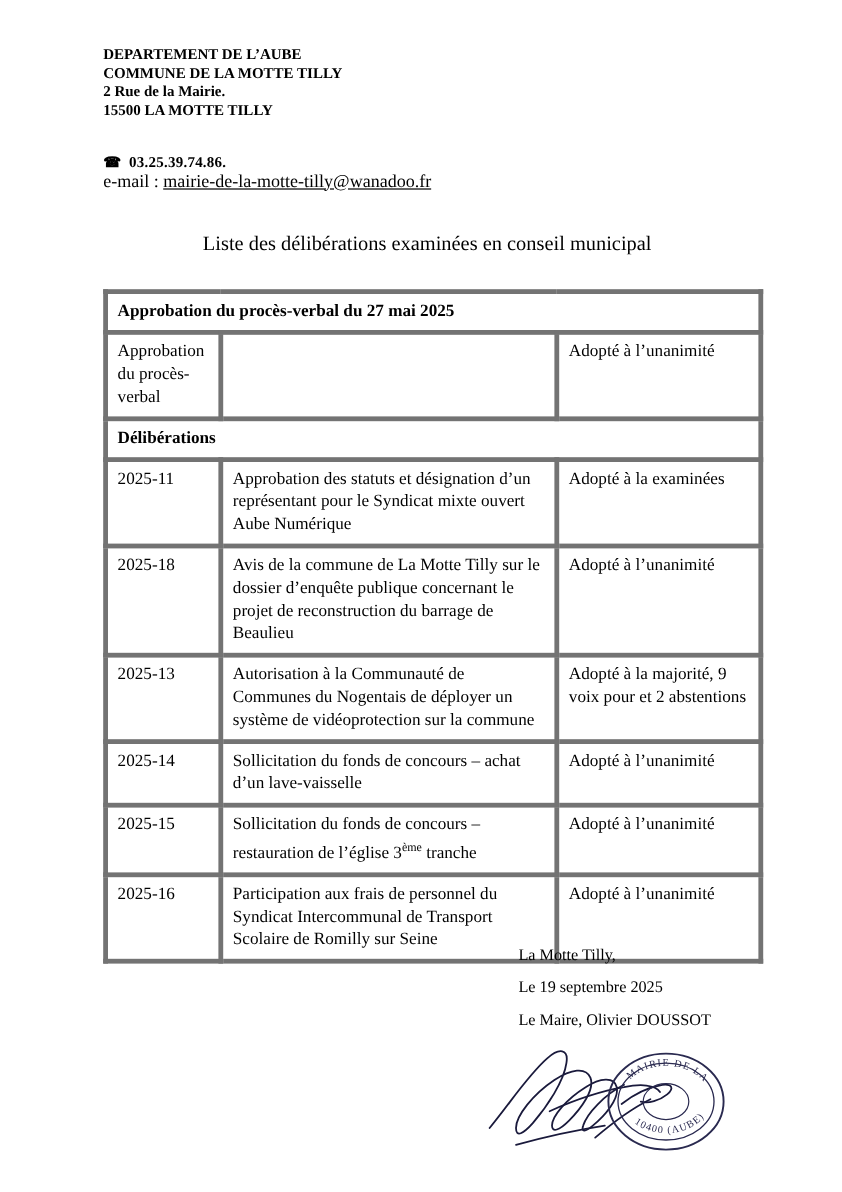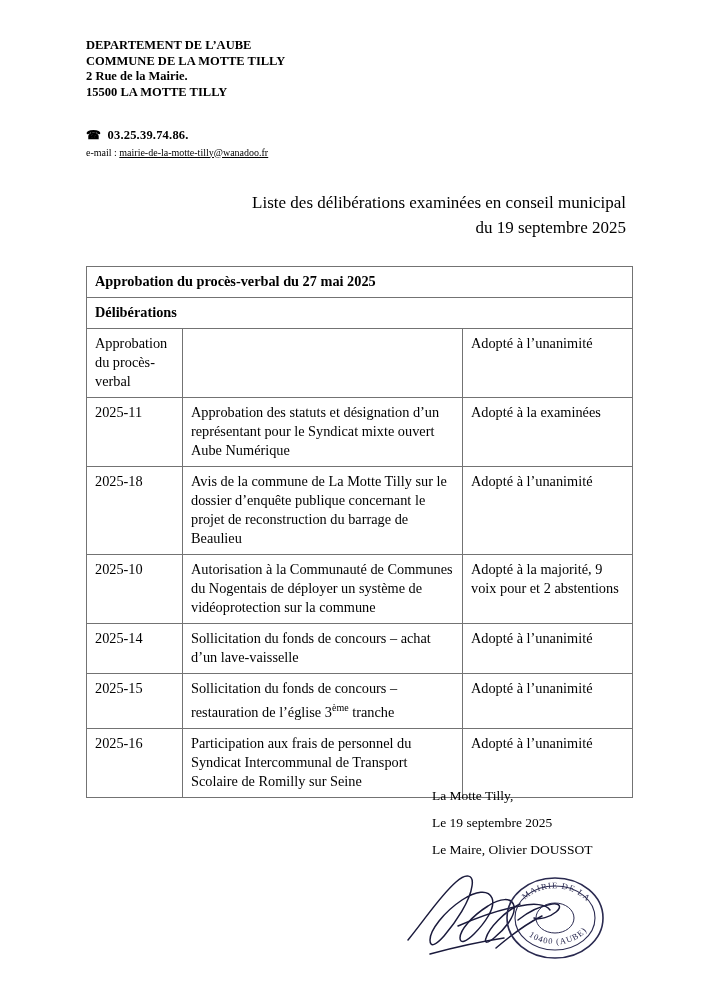--- a/index.html
+++ b/index.html
@@ -32,48 +32,48 @@
   .letterhead .phone-line {
     font-weight: bold;
     letter-spacing: 0.2px;
     margin-top: 28px;
   }
   .phone-glyph {
     font-size: 12px;
     margin-right: 3px;
   }
   .email-line {
-    font-size: 10px;
+    font-size: 15px;
     margin-top: 1px;
   }
   .email-link {
     text-decoration: underline;
     color: #000;
   }
 
   
   .doc-title {
     margin-top: 30px;
-    text-align: right;
+    text-align: center;
     font-size: 17px;
     line-height: 25px;
     padding: 0 18px 0 0;
   }
   .doc-title .line2 { display: block; }
 
   
   table.delib {
     margin-top: 26px;
     width: 546px;
     border-collapse: collapse;
     table-layout: fixed;
     font-size: 14.3px;
   }
   table.delib td {
-    border: 1px solid #737373;
+    border: 4px solid #737373;
     padding: 5px 7px 6px 8px;
     vertical-align: top;
     line-height: 19px;
   }
   .col-num { width: 96px; }
   .col-desc { width: 280px; }
   .col-res { width: 170px; }
 
   td.section-head {
     font-weight: bold;
@@ -118,54 +118,53 @@
       <span>03.25.39.74.86.</span>
     </div>
     <div class="email-line">
       <span>e-mail :</span>
       <span class="email-link">mairie-de-la-motte-tilly@wanadoo.fr</span>
     </div>
   </div>
 
   <div class="doc-title">
     <span>Liste des délibérations examinées en conseil municipal</span>
-    <span class="line2">du 19 septembre 2025</span>
   </div>
 
   <table class="delib">
     <colgroup>
       <col class="col-num">
       <col class="col-desc">
       <col class="col-res">
     </colgroup>
     <tbody>
       <tr>
         <td class="section-head" colspan="3">Approbation du procès-verbal du 27 mai 2025</td>
       </tr>
       <tr>
-        <td class="section-head" colspan="3">Délibérations</td>
-      </tr>
-      <tr>
         <td class="no-right-border">Approbation du procès-verbal</td>
         <td class="no-left-border"></td>
         <td>Adopté à l’unanimité</td>
+      </tr>
+      <tr>
+        <td class="section-head" colspan="3">Délibérations</td>
       </tr>
 
       <tr>
         <td>2025-11</td>
         <td>Approbation des statuts et désignation d’un représentant pour le Syndicat mixte ouvert Aube Numérique</td>
         <td>Adopté à la examinées</td>
       </tr>
       <tr>
         <td>2025-18</td>
         <td>Avis de la commune de La Motte Tilly sur le dossier d’enquête publique concernant le projet de reconstruction du barrage de Beaulieu</td>
         <td>Adopté à l’unanimité</td>
       </tr>
       <tr>
-        <td>2025-10</td>
+        <td>2025-13</td>
         <td>Autorisation à la Communauté de Communes du Nogentais de déployer un système de vidéoprotection sur la commune</td>
         <td>Adopté à la majorité, 9 voix pour et 2 abstentions</td>
       </tr>
       <tr>
         <td>2025-14</td>
         <td>Sollicitation du fonds de concours – achat d’un lave-vaisselle</td>
         <td>Adopté à l’unanimité</td>
       </tr>
       <tr>
         <td>2025-15</td>

